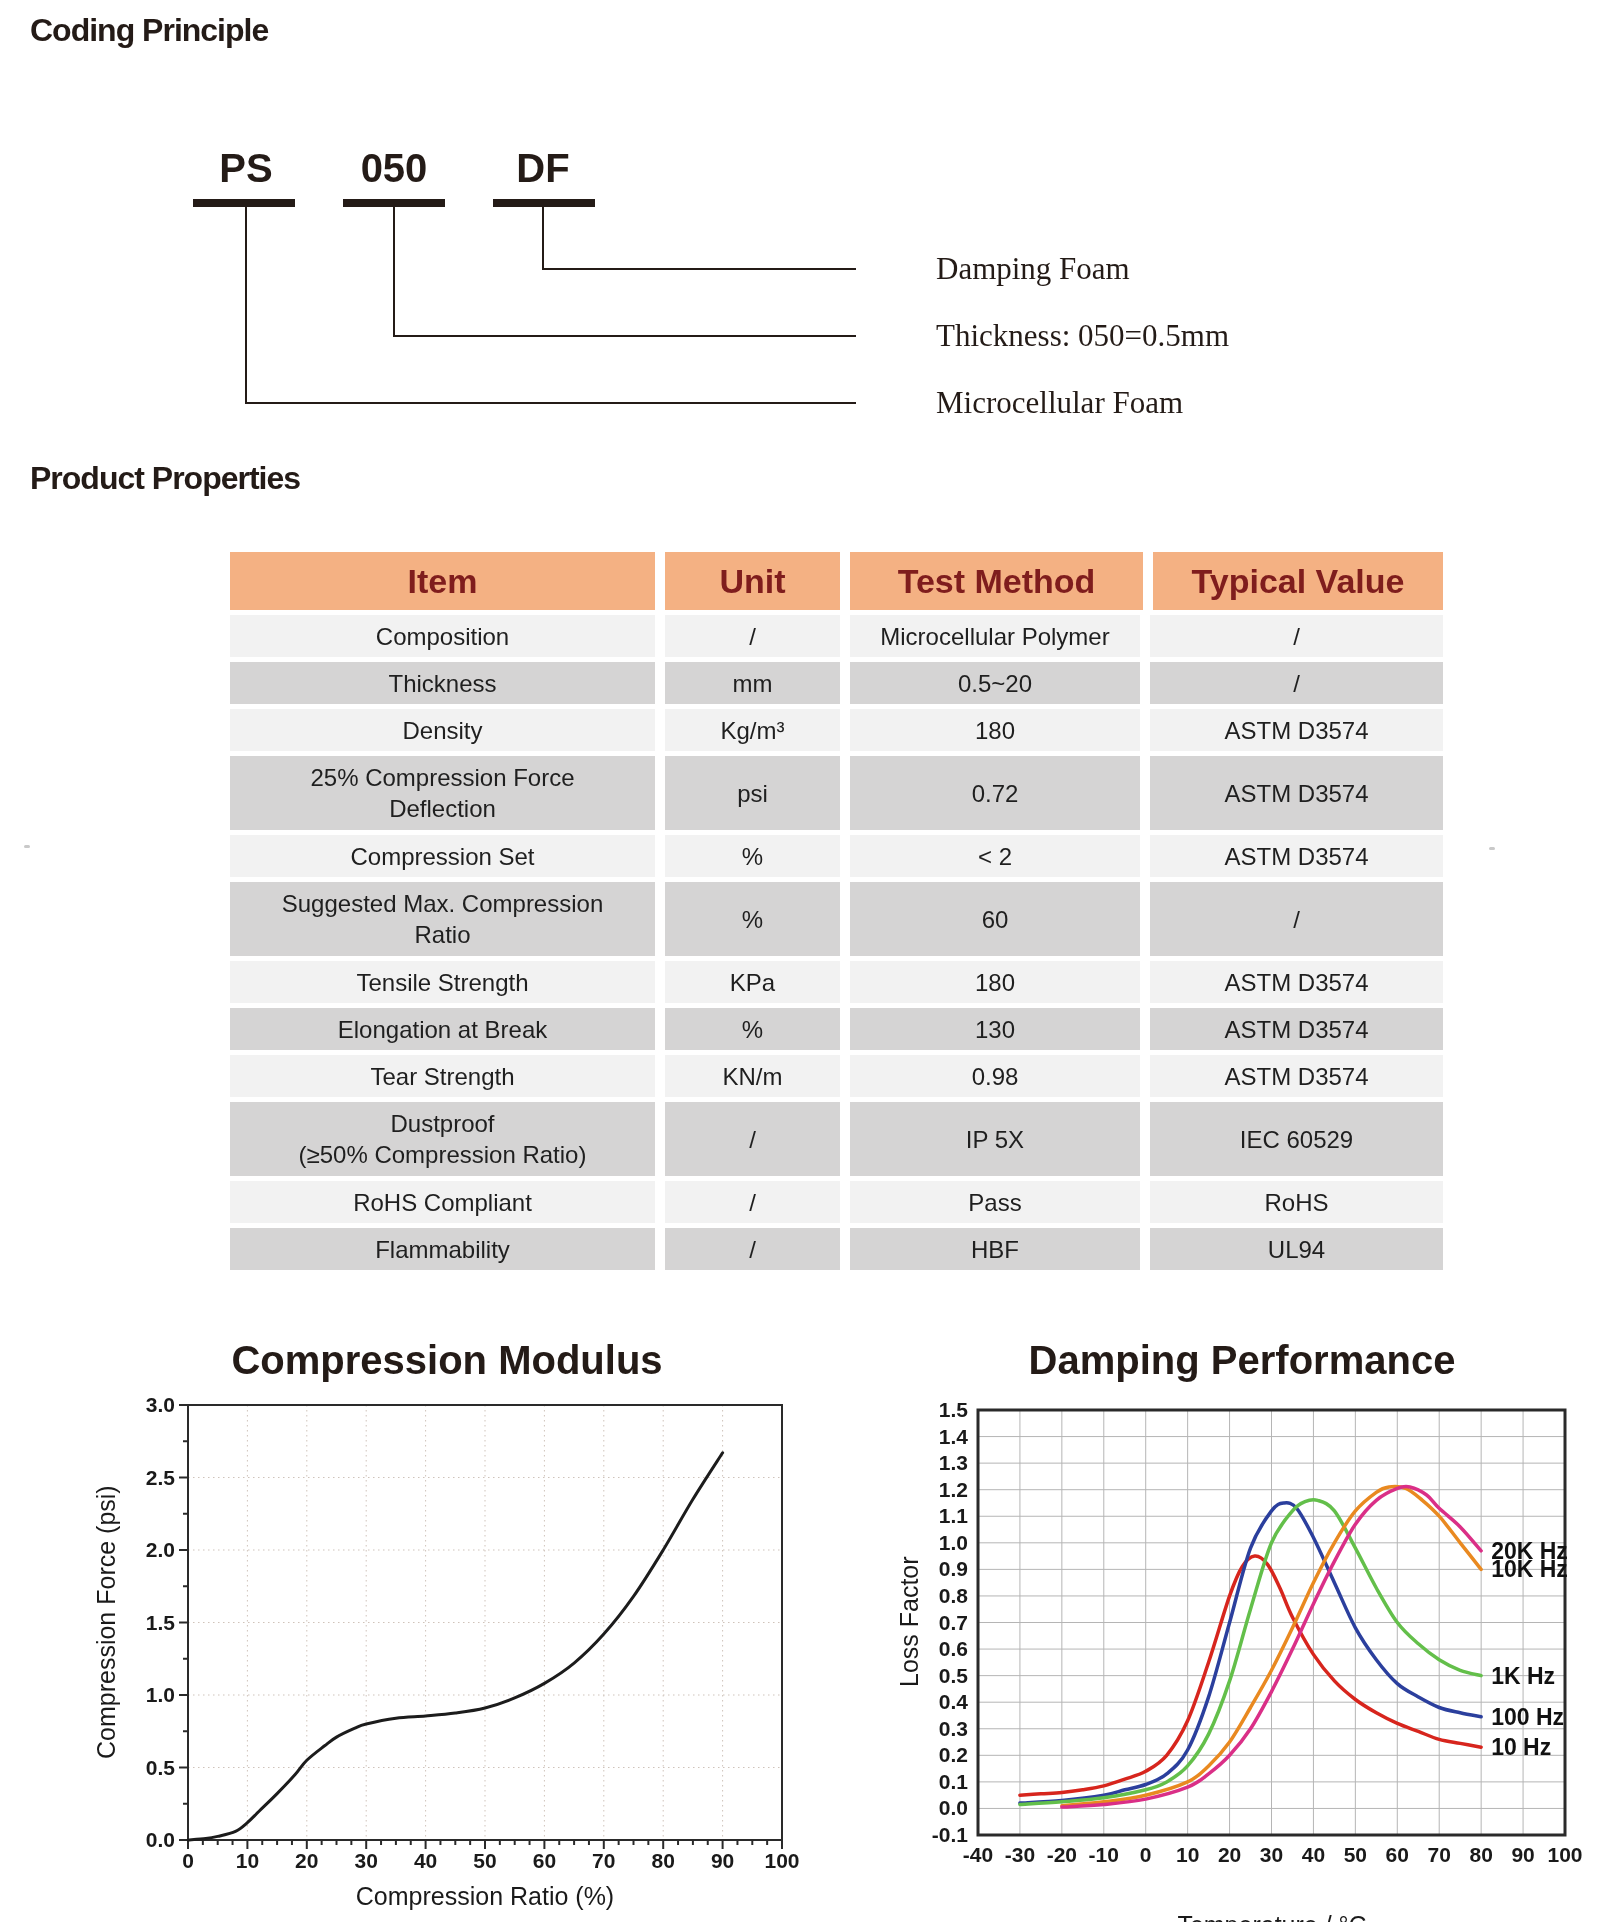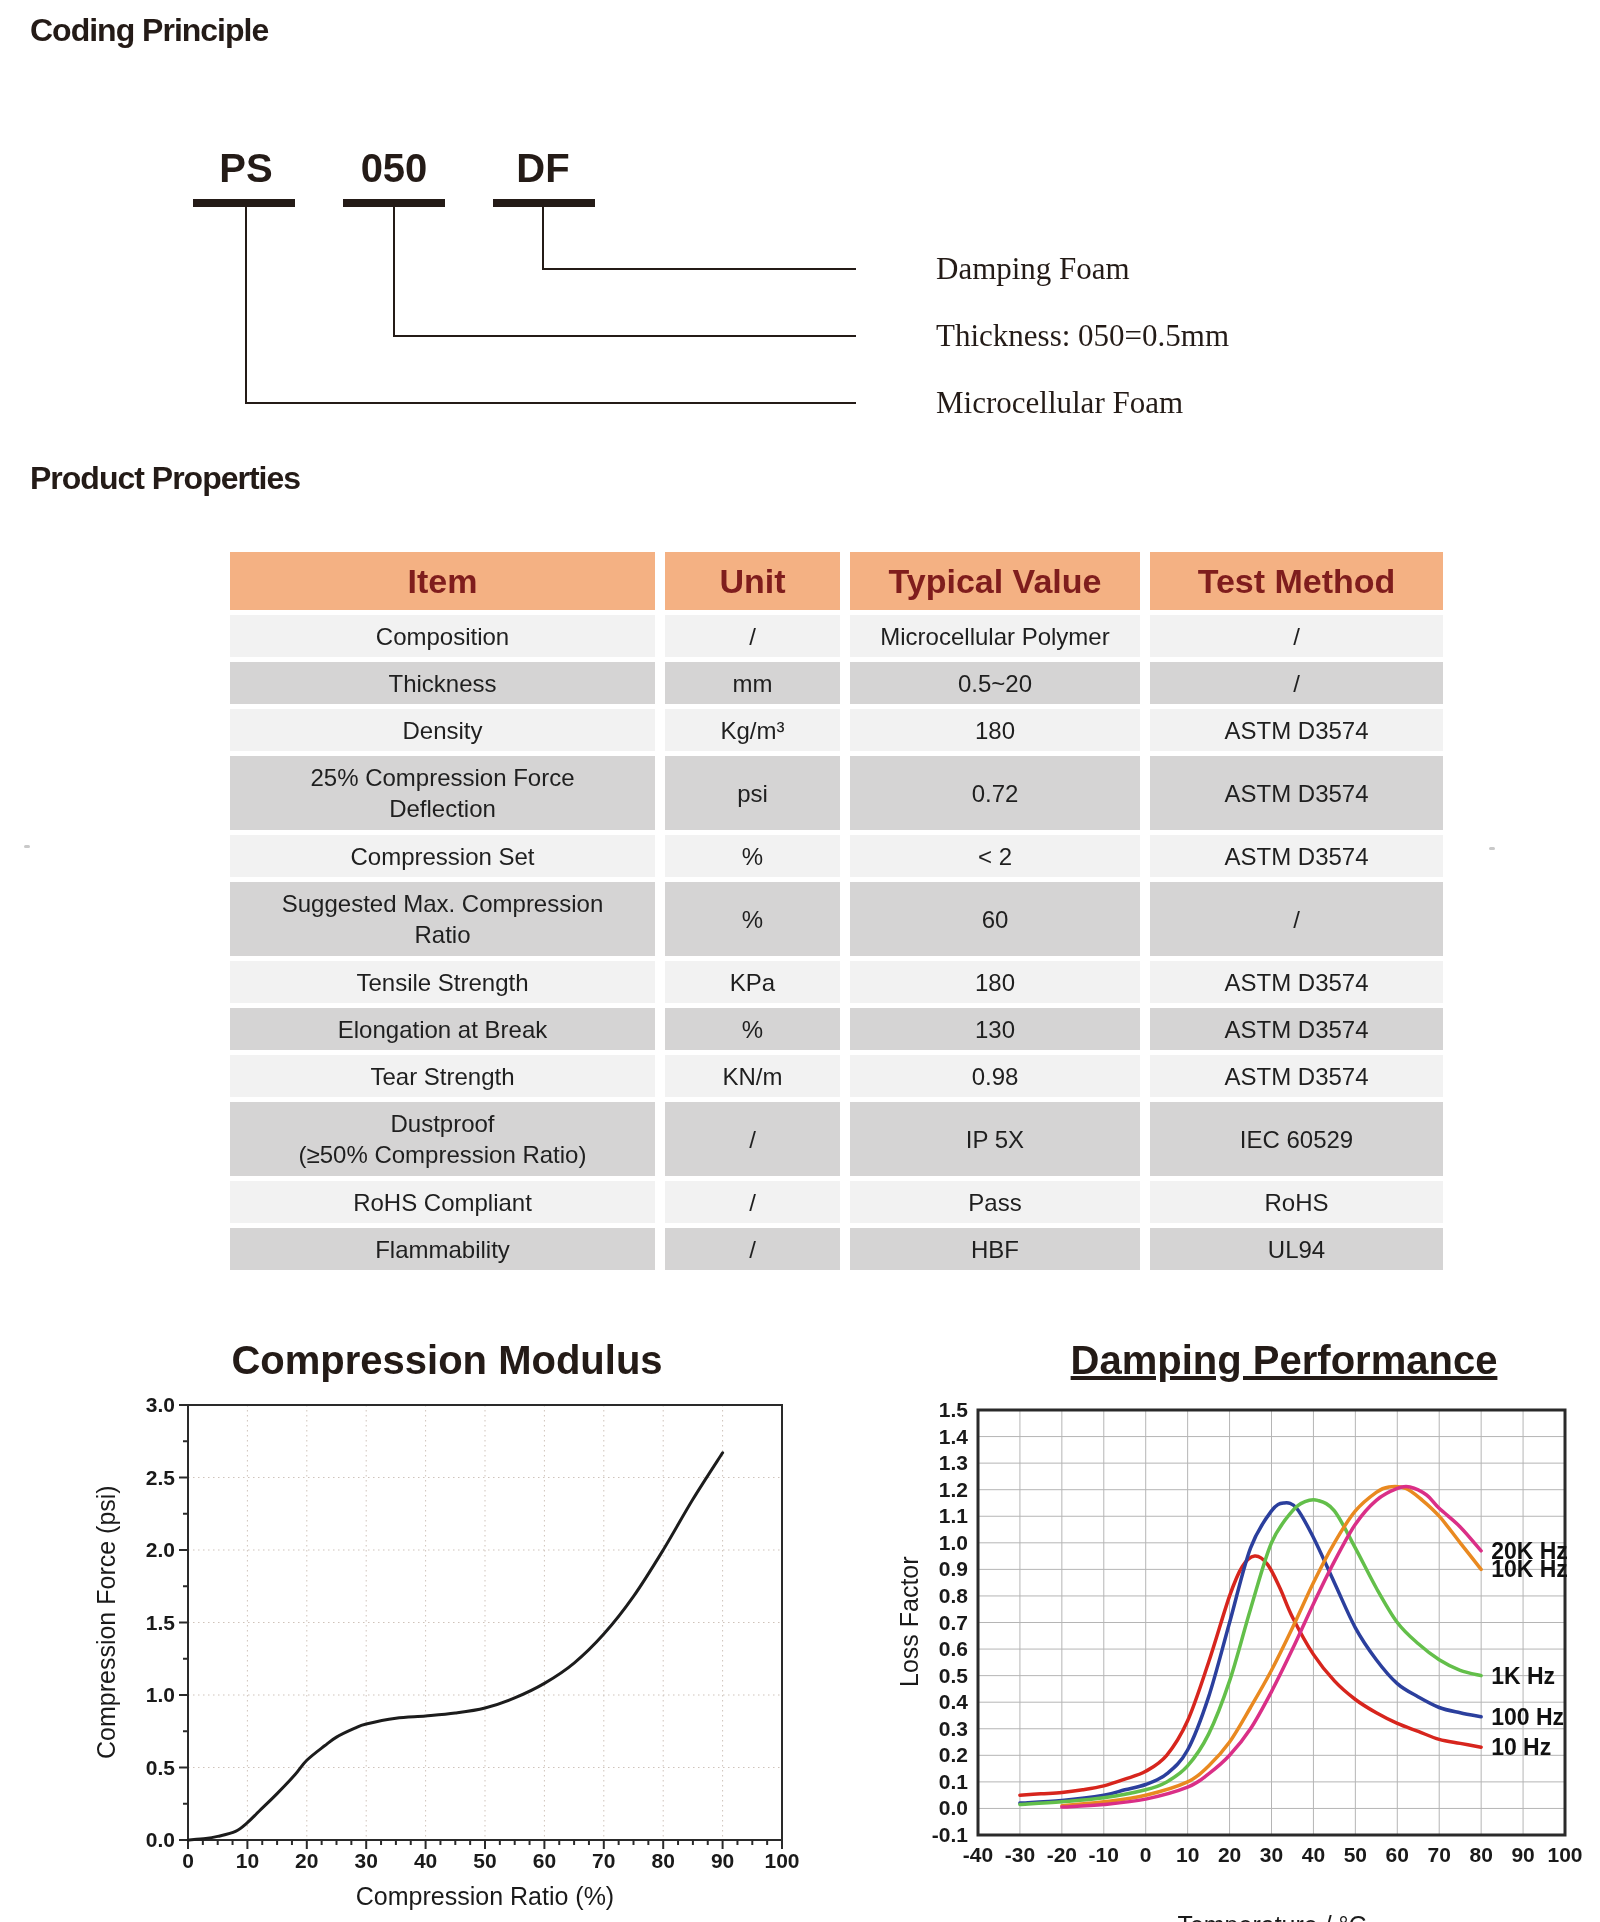--- a/index.html
+++ b/index.html
@@ -72,22 +72,22 @@
 <div class="abs diag-label" style="left:936px;top:248px;">Damping Foam</div>
 <div class="abs diag-label" style="left:936px;top:315px;">Thickness: 050=0.5mm</div>
 <div class="abs diag-label" style="left:936px;top:382px;">Microcellular Foam</div>
 
 <div class="abs section-title" style="left:30px;top:460px;">Product Properties</div>
 
 <div class="abs props-table">
   <div class="trow head h58">
     <div class="tcell c-item">Item</div>
     <div class="tcell c-unit">Unit</div>
+    <div class="tcell c-meth">Test Method</div>
     <div class="tcell c-val">Typical Value</div>
-    <div class="tcell c-meth">Test Method</div>
   </div>
 
   <div class="trow r1 shade-light">
     <div class="tcell c-item">Composition</div>
     <div class="tcell c-unit">/</div>
     <div class="tcell c-val">Microcellular Polymer</div>
     <div class="tcell c-meth">/</div>
   </div>
   <div class="trow r1 shade-dark">
     <div class="tcell c-item">Thickness</div>
@@ -157,21 +157,21 @@
     <div class="tcell c-unit">/</div>
     <div class="tcell c-val">HBF</div>
     <div class="tcell c-meth">UL94</div>
   </div>
 </div>
 
 <div class="abs page-mark" style="left:24px;top:845px;"></div>
 <div class="abs page-mark" style="left:1489px;top:847px;"></div>
 
 <div class="abs chart-title" style="left:147px;top:1338px;">Compression Modulus</div>
-<div class="abs chart-title" style="left:984px;top:1338px;text-decoration:underline;">Damping Performance</div>
+<div class="abs chart-title" style="left:942px;top:1338px;">Damping Performance</div>
 
 <svg id="c1" class="abs" style="left:60px;top:1330px;" width="760" height="592">
     <line x1="187.4" y1="75" x2="187.4" y2="510" stroke="#cfc3ba" stroke-width="1" stroke-dasharray="1.5 3.5"></line>
     <line x1="246.8" y1="75" x2="246.8" y2="510" stroke="#cfc3ba" stroke-width="1" stroke-dasharray="1.5 3.5"></line>
     <line x1="306.2" y1="75" x2="306.2" y2="510" stroke="#cfc3ba" stroke-width="1" stroke-dasharray="1.5 3.5"></line>
     <line x1="365.6" y1="75" x2="365.6" y2="510" stroke="#cfc3ba" stroke-width="1" stroke-dasharray="1.5 3.5"></line>
     <line x1="425" y1="75" x2="425" y2="510" stroke="#cfc3ba" stroke-width="1" stroke-dasharray="1.5 3.5"></line>
     <line x1="484.4" y1="75" x2="484.4" y2="510" stroke="#cfc3ba" stroke-width="1" stroke-dasharray="1.5 3.5"></line>
     <line x1="543.8" y1="75" x2="543.8" y2="510" stroke="#cfc3ba" stroke-width="1" stroke-dasharray="1.5 3.5"></line>
     <line x1="603.2" y1="75" x2="603.2" y2="510" stroke="#cfc3ba" stroke-width="1" stroke-dasharray="1.5 3.5"></line>

